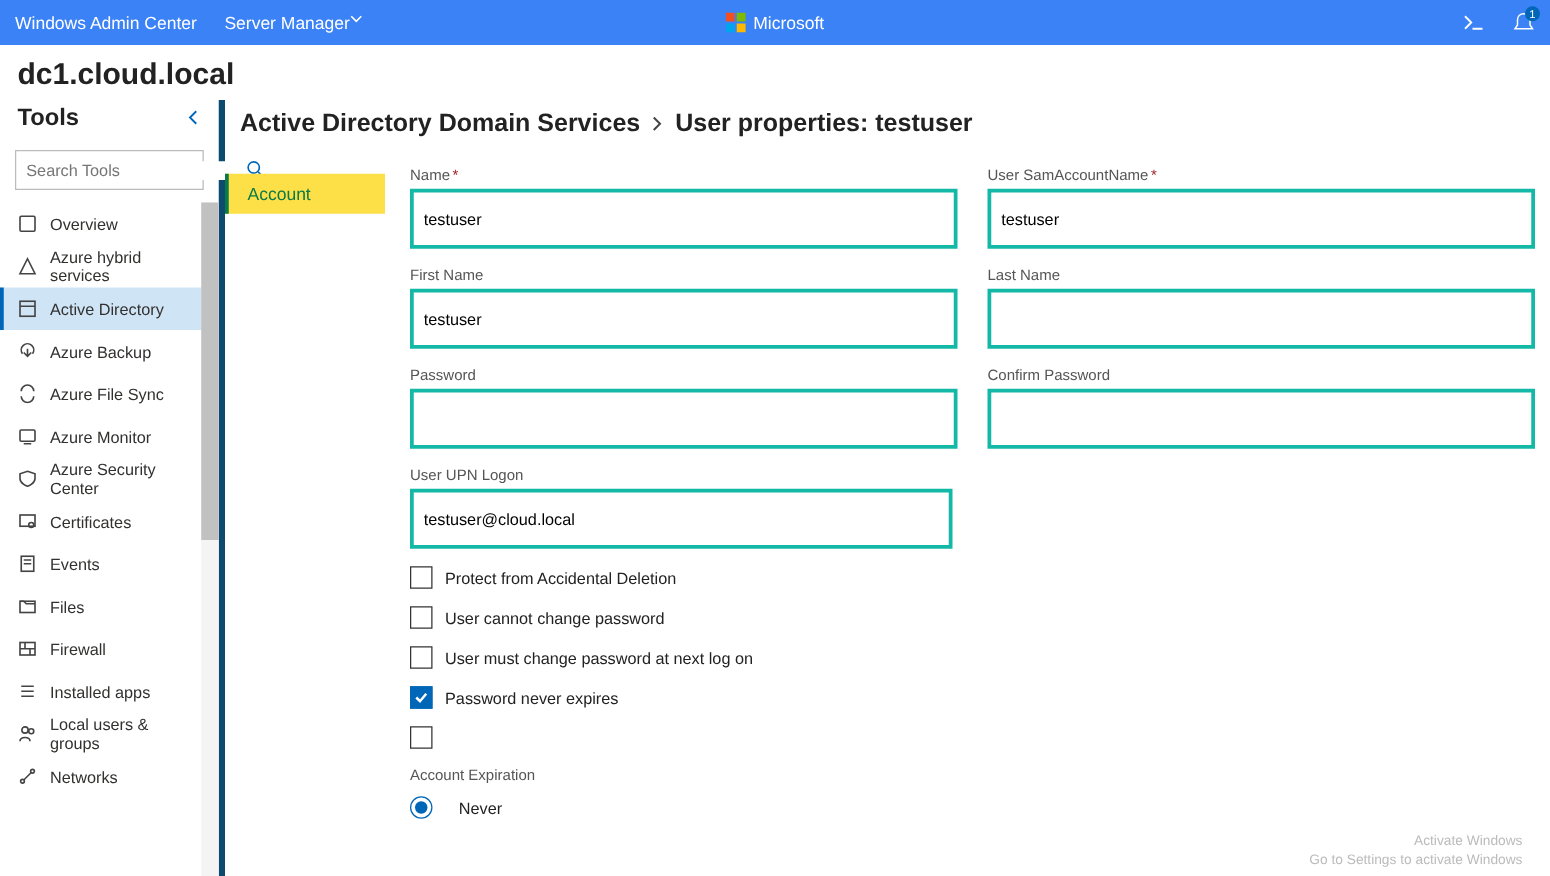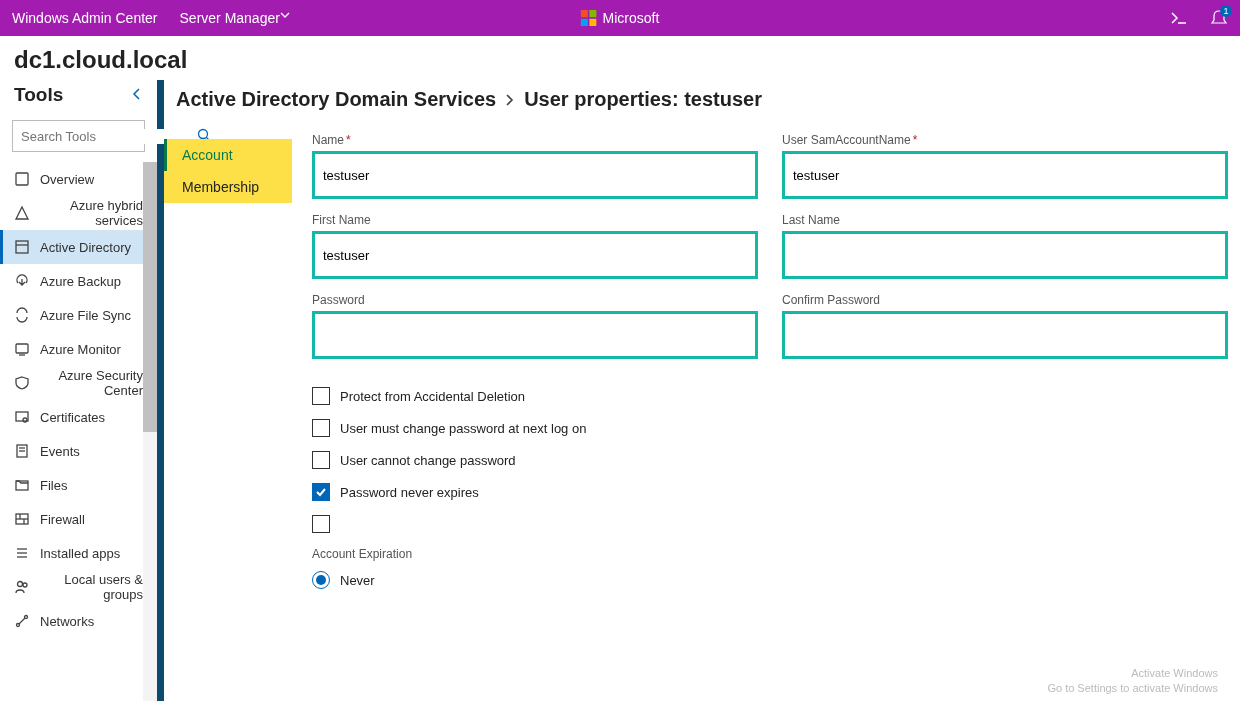--- a/index.html
+++ b/index.html
@@ -1,46 +1,46 @@
 <!DOCTYPE html>
 <html><head>
 <meta charset="utf-8">
 <style>
   * { box-sizing: border-box; margin: 0; padding: 0; }
   body { font-family: "Segoe UI", Arial, sans-serif; font-size: 13px; color: #222; background: #fff; width: 1240px; height: 701px; overflow: hidden; }
 
   
-  .topbar { background: #a21caf; color: #fff; height: 36px; display: flex; align-items: center; padding: 0 12px; justify-content: space-between; }
+  .topbar { background: #3b82f6; color: #fff; height: 36px; display: flex; align-items: center; padding: 0 12px; justify-content: space-between; }
   .topbar-left { display: flex; align-items: center; gap: 22px; }
   .topbar-title { font-size: 14px; }
   .topbar-dd { display: flex; align-items: flex-start; gap: 0; font-size: 14px; cursor: pointer; }
   .topbar-center { position: absolute; left: 50%; transform: translateX(-50%); display: flex; align-items: center; gap: 6px; font-size: 14px; }
   .ms-logo { width: 16px; height: 16px; display: inline-block; }
   .topbar-right { display: flex; align-items: center; gap: 22px; }
   .cloudshell-icon, .bell-icon { width: 18px; height: 18px; position: relative; cursor: pointer; }
   .badge { position: absolute; top: -4px; right: -4px; background: #0067b8; color: #fff; font-size: 9px; width: 12px; height: 12px; border-radius: 50%; display: flex; align-items: center; justify-content: center; }
 
   
   .hostbar { padding: 10px 14px 6px; }
   .hostname { font-size: 24px; font-weight: 700; }
 
   
   .main { display: flex; height: calc(100% - 36px - 44px); }
 
   
-  .tools { width: 164px; border-right: 7px solid #0c4a6e; display: flex; flex-direction: column; }
+  .tools { width: 180px; border-right: 5px solid #0c4a6e; display: flex; flex-direction: column; }
   .tools-header { display: flex; align-items: center; justify-content: space-between; padding: 4px 14px 8px; }
   .tools-title { font-size: 19px; font-weight: 700; }
   .collapse-btn { color: #0067b8; font-size: 14px; cursor: pointer; }
   .search-box { margin: 6px 12px 10px; border: 1px solid #bbb; display: flex; align-items: center; height: 32px; padding: 0 8px; }
   .search-box input { border: none; outline: none; flex: 1; font-size: 13px; color: #555; }
   .search-icon { color: #0067b8; }
 
   .tools-list-wrap { position: relative; flex: 1; }
-  .tools-list { overflow: hidden; height: 100%; text-align: right; }
+  .tools-list { overflow: hidden; height: 100%; }
   .scrollbar-fake { position: absolute; right: 0; top: 0; bottom: 0; width: 14px; background: #f4f4f4; }
   .scrollbar-thumb { background: #c1c1c1; width: 14px; height: 270px; position: absolute; top: 0; }
 
   .tool-item { display: flex; align-items: center; gap: 10px; padding: 0 14px; height: 34px; cursor: pointer; color: #323130; }
   .tool-item.selected { background: #cfe5f6; border-left: 3px solid #0067b8; padding-left: 11px; }
   .tool-icon { width: 16px; height: 16px; display: inline-flex; align-items: center; justify-content: center; color: #444; }
 
   
   .subnav { width: 128px; padding-top: 14px; }
   .subnav-tab { height: 32px; display: flex; align-items: center; padding-left: 18px; cursor: pointer; font-size: 14px; background: #fde047; }
@@ -55,21 +55,21 @@
   .field { flex: 1; margin-bottom: 14px; }
   .field-label { font-size: 12px; color: #555; margin-bottom: 4px; display: block; }
   .req { color: #a4262c; margin-left: 2px; }
   .text-input { width: 100%; height: 48px; border: 3px solid #14b8a6; padding: 0 8px; font-size: 13px; }
 
   .chk-row { display: flex; align-items: center; gap: 10px; margin: 14px 0; font-size: 13px; }
   .chk { width: 18px; height: 18px; border: 1px solid #333; display: inline-flex; align-items: center; justify-content: center; cursor: pointer; }
   .chk.checked { background: #0067b8; border-color: #0067b8; color: #fff; font-size: 13px; }
 
   .section-label { font-size: 12px; color: #555; margin: 10px 0 8px; }
-  .radio-row { display: flex; align-items: center; gap: 10px; margin: 10px 0; font-size: 13px; }
+  .radio-row { display: flex; align-items: center; gap: 21px; margin: 10px 0; font-size: 13px; }
   .radio { width: 18px; height: 18px; border: 1px solid #333; border-radius: 50%; display: inline-flex; align-items: center; justify-content: center; cursor: pointer; }
   .radio.selected::after { content: ""; width: 10px; height: 10px; background: #0067b8; border-radius: 50%; }
   .radio.selected { border-color: #0067b8; }
 
   .activate-hint { position: absolute; right: 22px; bottom: 6px; color: #bbb; font-size: 11px; text-align: right; line-height: 1.3; }
 </style>
 </head>
 <body>
 
 <div class="topbar">
@@ -276,21 +276,20 @@
             <path d="M3 1 L8 6 L3 11" stroke="#444" stroke-width="1.6" fill="none"></path>
           </svg>
       </span>
       <span>User properties: testuser</span>
     </div>
 
     <div style="display:flex; flex:1;">
 
       <div class="subnav" id="subnav-list">
           <div class="subnav-tab active">Account</div>
-          <div class="subnav-tab">Membership</div>
         </div>
 
       <div class="content" style="padding-left:20px; position:relative;">
 
         <div class="form-row-2">
           <div class="field">
             <label class="field-label"><span>Name</span><span class="req">*</span></label>
             <input class="text-input" value="testuser" style="">
           </div>
           <div class="field">
@@ -314,32 +313,36 @@
           <div class="field">
             <label class="field-label">Password</label>
             <input class="text-input" type="password" value="" style="">
           </div>
           <div class="field">
             <label class="field-label">Confirm Password</label>
             <input class="text-input" type="password" value="" style="">
           </div>
         </div>
 
+        <div class="field" style="width:434px;">
+          <label class="field-label">User UPN Logon</label>
+          <input class="text-input" value="testuser@cloud.local" style="">
+        </div>
 
         <div class="chk-row">
           <span class="chk"></span>
           <span>Protect from Accidental Deletion</span>
         </div>
         <div class="chk-row">
           <span class="chk"></span>
+          <span>User cannot change password</span>
+        </div>
+        <div class="chk-row">
+          <span class="chk"></span>
           <span>User must change password at next log on</span>
-        </div>
-        <div class="chk-row">
-          <span class="chk"></span>
-          <span>User cannot change password</span>
         </div>
         <div class="chk-row">
           <span class="chk checked">
             <svg width="12" height="12" viewBox="0 0 12 12">
                 <path d="M2 6 L5 9 L10 3" stroke="#fff" stroke-width="2" fill="none"></path>
               </svg>
           </span>
           <span>Password never expires</span>
         </div>
         <div class="chk-row">

